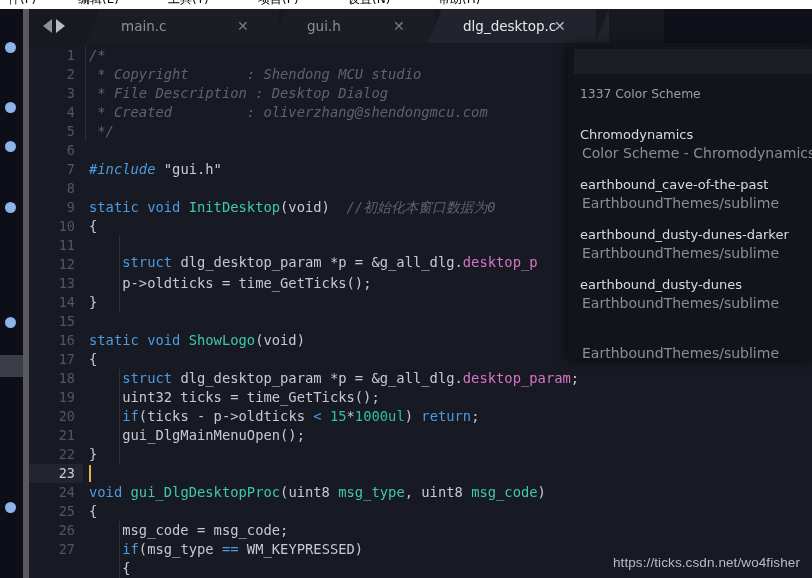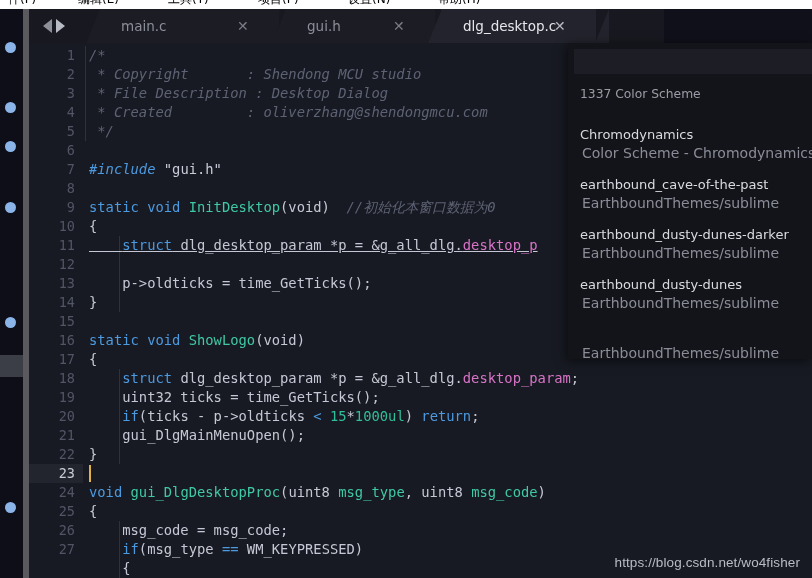--- a/index.html
+++ b/index.html
@@ -339,21 +339,21 @@
         <div class="cl" style="top: 3px; left: 6px;"><span class="cmt">/*</span></div>
         <div class="cl" style="top: 41px; left: 6px;"><span class="cmt"> * File Description : Desktop Dialog</span></div>
         <div class="cl" style="top: 22px; left: 6px;"><span class="cmt"> * Copyright       : Shendong MCU studio</span></div>
         <div class="cl" style="top: 60px; left: 6px;"><span class="cmt"> * Created         : oliverzhang@shendongmcu.com</span></div>
         <div class="cl" style="top: 79px; left: 6px;"><span class="cmt"> */</span></div>
         <div class="cl" style="top: 98px; left: 6px;"></div>
         <div class="cl" style="top: 117px; left: 6px;"><span class="pre">#include</span><span class="pl"> </span><span class="str">"gui.h"</span></div>
         <div class="cl" style="top: 136px; left: 6px;"></div>
         <div class="cl" style="top: 155px; left: 6px;"><span class="kw">static void </span><span class="fn">InitDesktop</span><span class="pl">(void)</span><span class="cmt">  //初始化本窗口数据为0</span></div>
         <div class="cl" style="top: 174px; left: 6px;"><span class="pl">{</span></div>
-        <div class="cl" style="top: 193px; left: 6px; text-decoration: underline;"><span class="pl">    </span><span class="kw">struct</span><span class="pl"> dlg_desktop_param *p = &amp;g_all_dlg.</span><span class="mem">desktop_p</span></div>
+        <div class="cl" style="top: 210px; left: 6px;"><span class="pl">    </span><span class="kw">struct</span><span class="pl"> dlg_desktop_param *p = &amp;g_all_dlg.</span><span class="mem">desktop_p</span></div>
         <div class="cl" style="top: 231px; left: 6px;"><span class="pl">    p-&gt;oldticks = </span><span class="pl">time_GetTicks</span><span class="pl">();</span></div>
         <div class="cl" style="top: 250px; left: 6px;"><span class="pl">}</span></div>
         <div class="cl" style="top: 269px; left: 6px;"></div>
         <div class="cl" style="top: 288px; left: 6px;"><span class="kw">static void </span><span class="fn">ShowLogo</span><span class="pl">(void)</span></div>
         <div class="cl" style="top: 307px; left: 6px;"><span class="pl">{</span></div>
         <div class="cl" style="top: 326px; left: 6px;"><span class="pl">    </span><span class="kw">struct</span><span class="pl"> dlg_desktop_param *p = &amp;g_all_dlg.</span><span class="mem">desktop_param</span><span class="pl">;</span></div>
         <div class="cl" style="top: 345px; left: 6px;"><span class="pl">    uint32 ticks = time_GetTicks();</span></div>
         <div class="cl" style="top: 364px; left: 6px;"><span class="pl">    </span><span class="kw">if</span><span class="pl">(ticks - p-&gt;oldticks </span><span class="kw">&lt;</span><span class="pl"> </span><span class="num">15</span><span class="pl">*</span><span class="num">1000ul</span><span class="pl">) </span><span class="kw">return</span><span class="pl">;</span></div>
         <div class="cl" style="top: 383px; left: 6px;"><span class="pl">    gui_DlgMainMenuOpen();</span></div>
         <div class="cl" style="top: 402px; left: 6px;"><span class="pl">}</span></div>
@@ -388,15 +388,15 @@
         <div class="pitem" style="top: 231px; height: 38px;">
           <div class="p-title" style="top: 3px;">earthbound_dusty-dunes</div>
           <div class="p-sub" style="top: 21px;">EarthboundThemes/sublime</div>
         </div>
         <div class="pitem" style="top: 281px; height: 38px;">
           <div class="p-sub" style="top: 21px;">EarthboundThemes/sublime</div>
         </div>
       </div>
   </div>
 
-  <div class="watermark">https://blog.csdn.net/wo4fisher</div>
+  <div class="watermark">https://ticks.csdn.net/wo4fisher</div>
 
 </div>
 
 </body></html>

